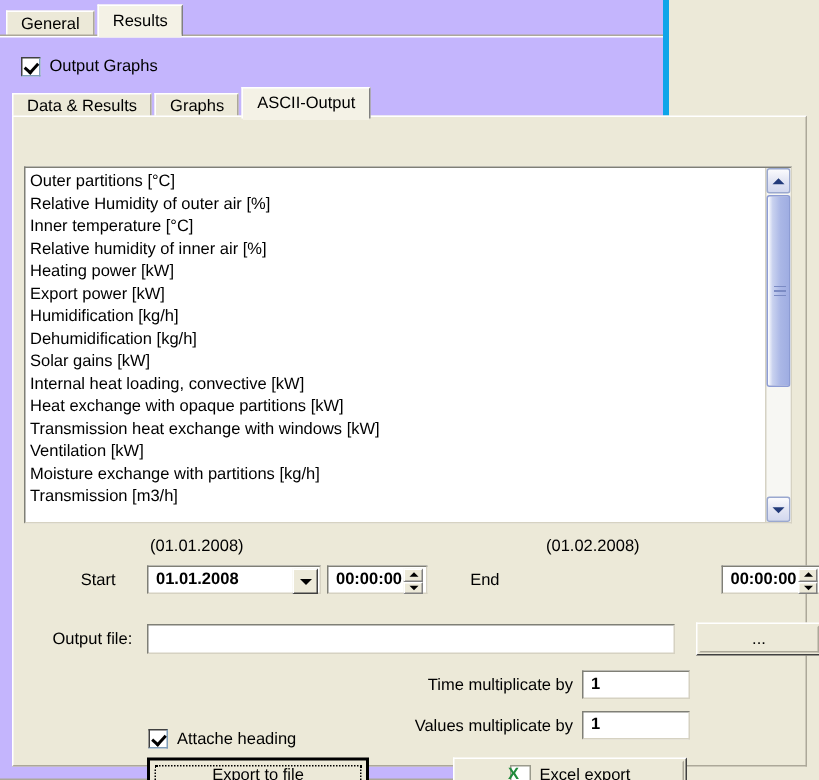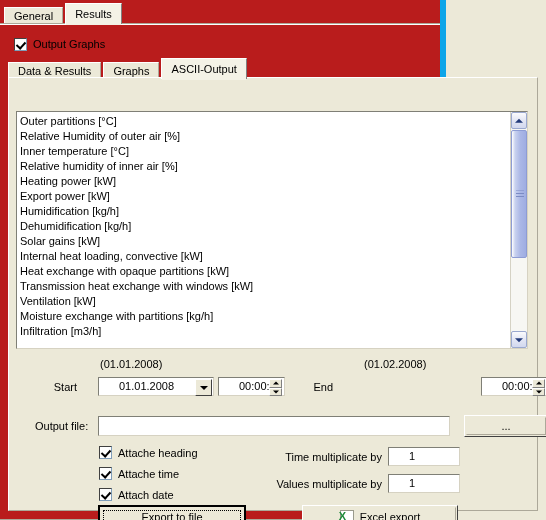--- a/index.html
+++ b/index.html
@@ -15,23 +15,23 @@
     color: #000;
     overflow: hidden;
     -webkit-font-smoothing: none;
   }
 
   
   #app {
     position: relative;
     width: 446px;
     height: 520px;
-    background: #b91c1c;
-    box-sizing: border-box;
-    border-right: 6px solid #0ea5e9;
+    background: #c4b5fd;
+    box-sizing: border-box;
+    border-right: 4px solid #0ea5e9;
     border-bottom: 1px solid #aca899;
   }
 
   
   .tabstrip {
     position: absolute;
     display: flex;
     align-items: flex-end;
   }
   #outer-tabstrip {
@@ -263,23 +263,24 @@
     position: absolute;
     box-sizing: border-box;
     background: #ffffff;
     border: 1px solid #7f7f76;
     border-right-color: #d6d2c2;
     border-bottom-color: #d6d2c2;
   }
   .field-text {
     font-size: 11px;
     line-height: 17px;
-    padding-left: 20px;
+    padding-left: 5px;
     white-space: nowrap;
     color: #000;
+    font-weight: bold;
   }
   .combo-btn {
     position: absolute;
     right: 1px;
     top: 1px;
     width: 17px;
     height: 17px;
     box-sizing: border-box;
     background: #ece9d8;
     border: 1px solid #ffffff;
@@ -378,21 +379,21 @@
     position: absolute;
     left: -2px;
     top: -1px;
     font-size: 11px;
     font-weight: bold;
     color: #1f8a3b;
     font-family: "Liberation Sans", sans-serif;
     line-height: 13px;
   }
 
-  .row-flex { display: flex; align-items: center; }
+  .row-flex { display: flex; align-items: center; margin-top: 40px; }
 </style>
 </head>
 <body>
 
 <div id="app">
 
   <div class="tabstrip" id="outer-tabstrip">
     <div class="tab">General</div>
     <div class="tab selected">Results</div>
   </div>
@@ -423,21 +424,21 @@
             <div class="list-item">Heating power [kW]</div>
             <div class="list-item">Export power [kW]</div>
             <div class="list-item">Humidification [kg/h]</div>
             <div class="list-item">Dehumidification [kg/h]</div>
             <div class="list-item">Solar gains [kW]</div>
             <div class="list-item">Internal heat loading, convective [kW]</div>
             <div class="list-item">Heat exchange with opaque partitions [kW]</div>
             <div class="list-item">Transmission heat exchange with windows [kW]</div>
             <div class="list-item">Ventilation [kW]</div>
             <div class="list-item">Moisture exchange with partitions [kg/h]</div>
-            <div class="list-item">Infiltration [m3/h]</div>
+            <div class="list-item">Transmission [m3/h]</div>
           </div>
 
         <div id="scrollbar">
           <div class="sb-btn" id="sb-up">
             <span class="sb-arrow"></span>
           </div>
           <div id="sb-thumb">
             <span id="sb-grip"></span>
           </div>
           <div class="sb-btn" id="sb-down">

